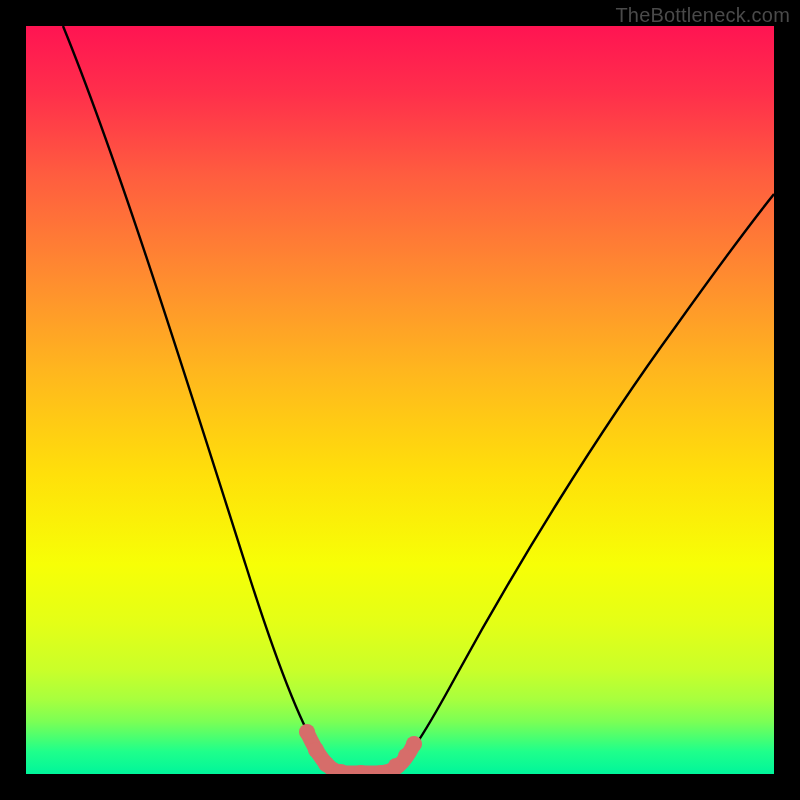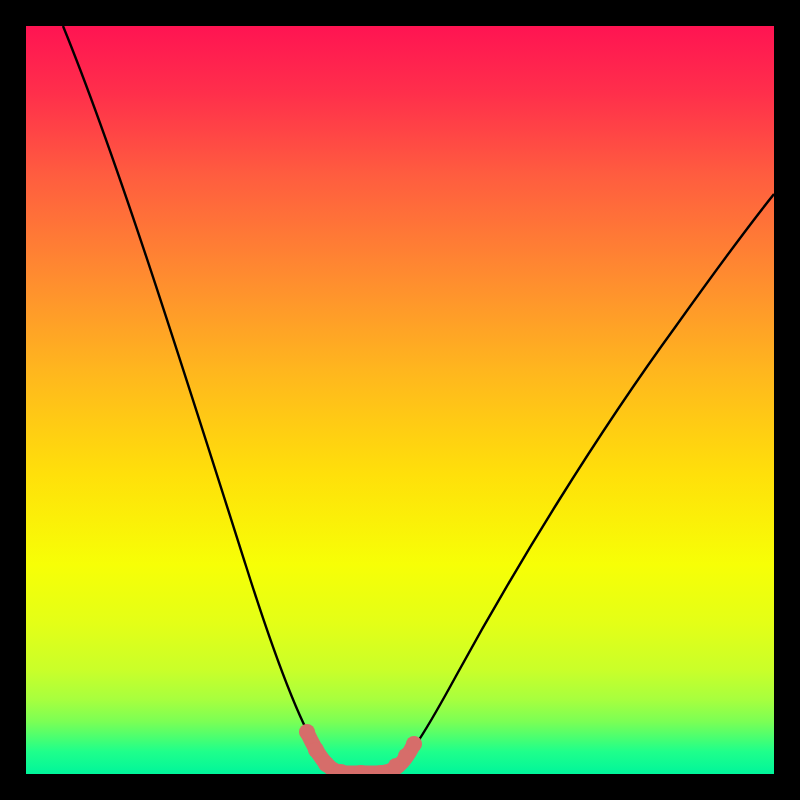--- a/index.html
+++ b/index.html
@@ -86,13 +86,14 @@
       <circle cx="300" cy="738" r="8" fill="#d66d6a"></circle>
       <circle cx="315" cy="746" r="8" fill="#d66d6a"></circle>
       <circle cx="335" cy="747" r="8" fill="#d66d6a"></circle>
       <circle cx="355" cy="747" r="8" fill="#d66d6a"></circle>
       <circle cx="370" cy="740" r="8" fill="#d66d6a"></circle>
       <circle cx="380" cy="730" r="8" fill="#d66d6a"></circle>
       <circle cx="388" cy="718" r="8" fill="#d66d6a"></circle>
     </svg>
   </div>
 
+  <div class="watermark">TheBottleneck.com</div>
 </div>
 
 </body></html>

